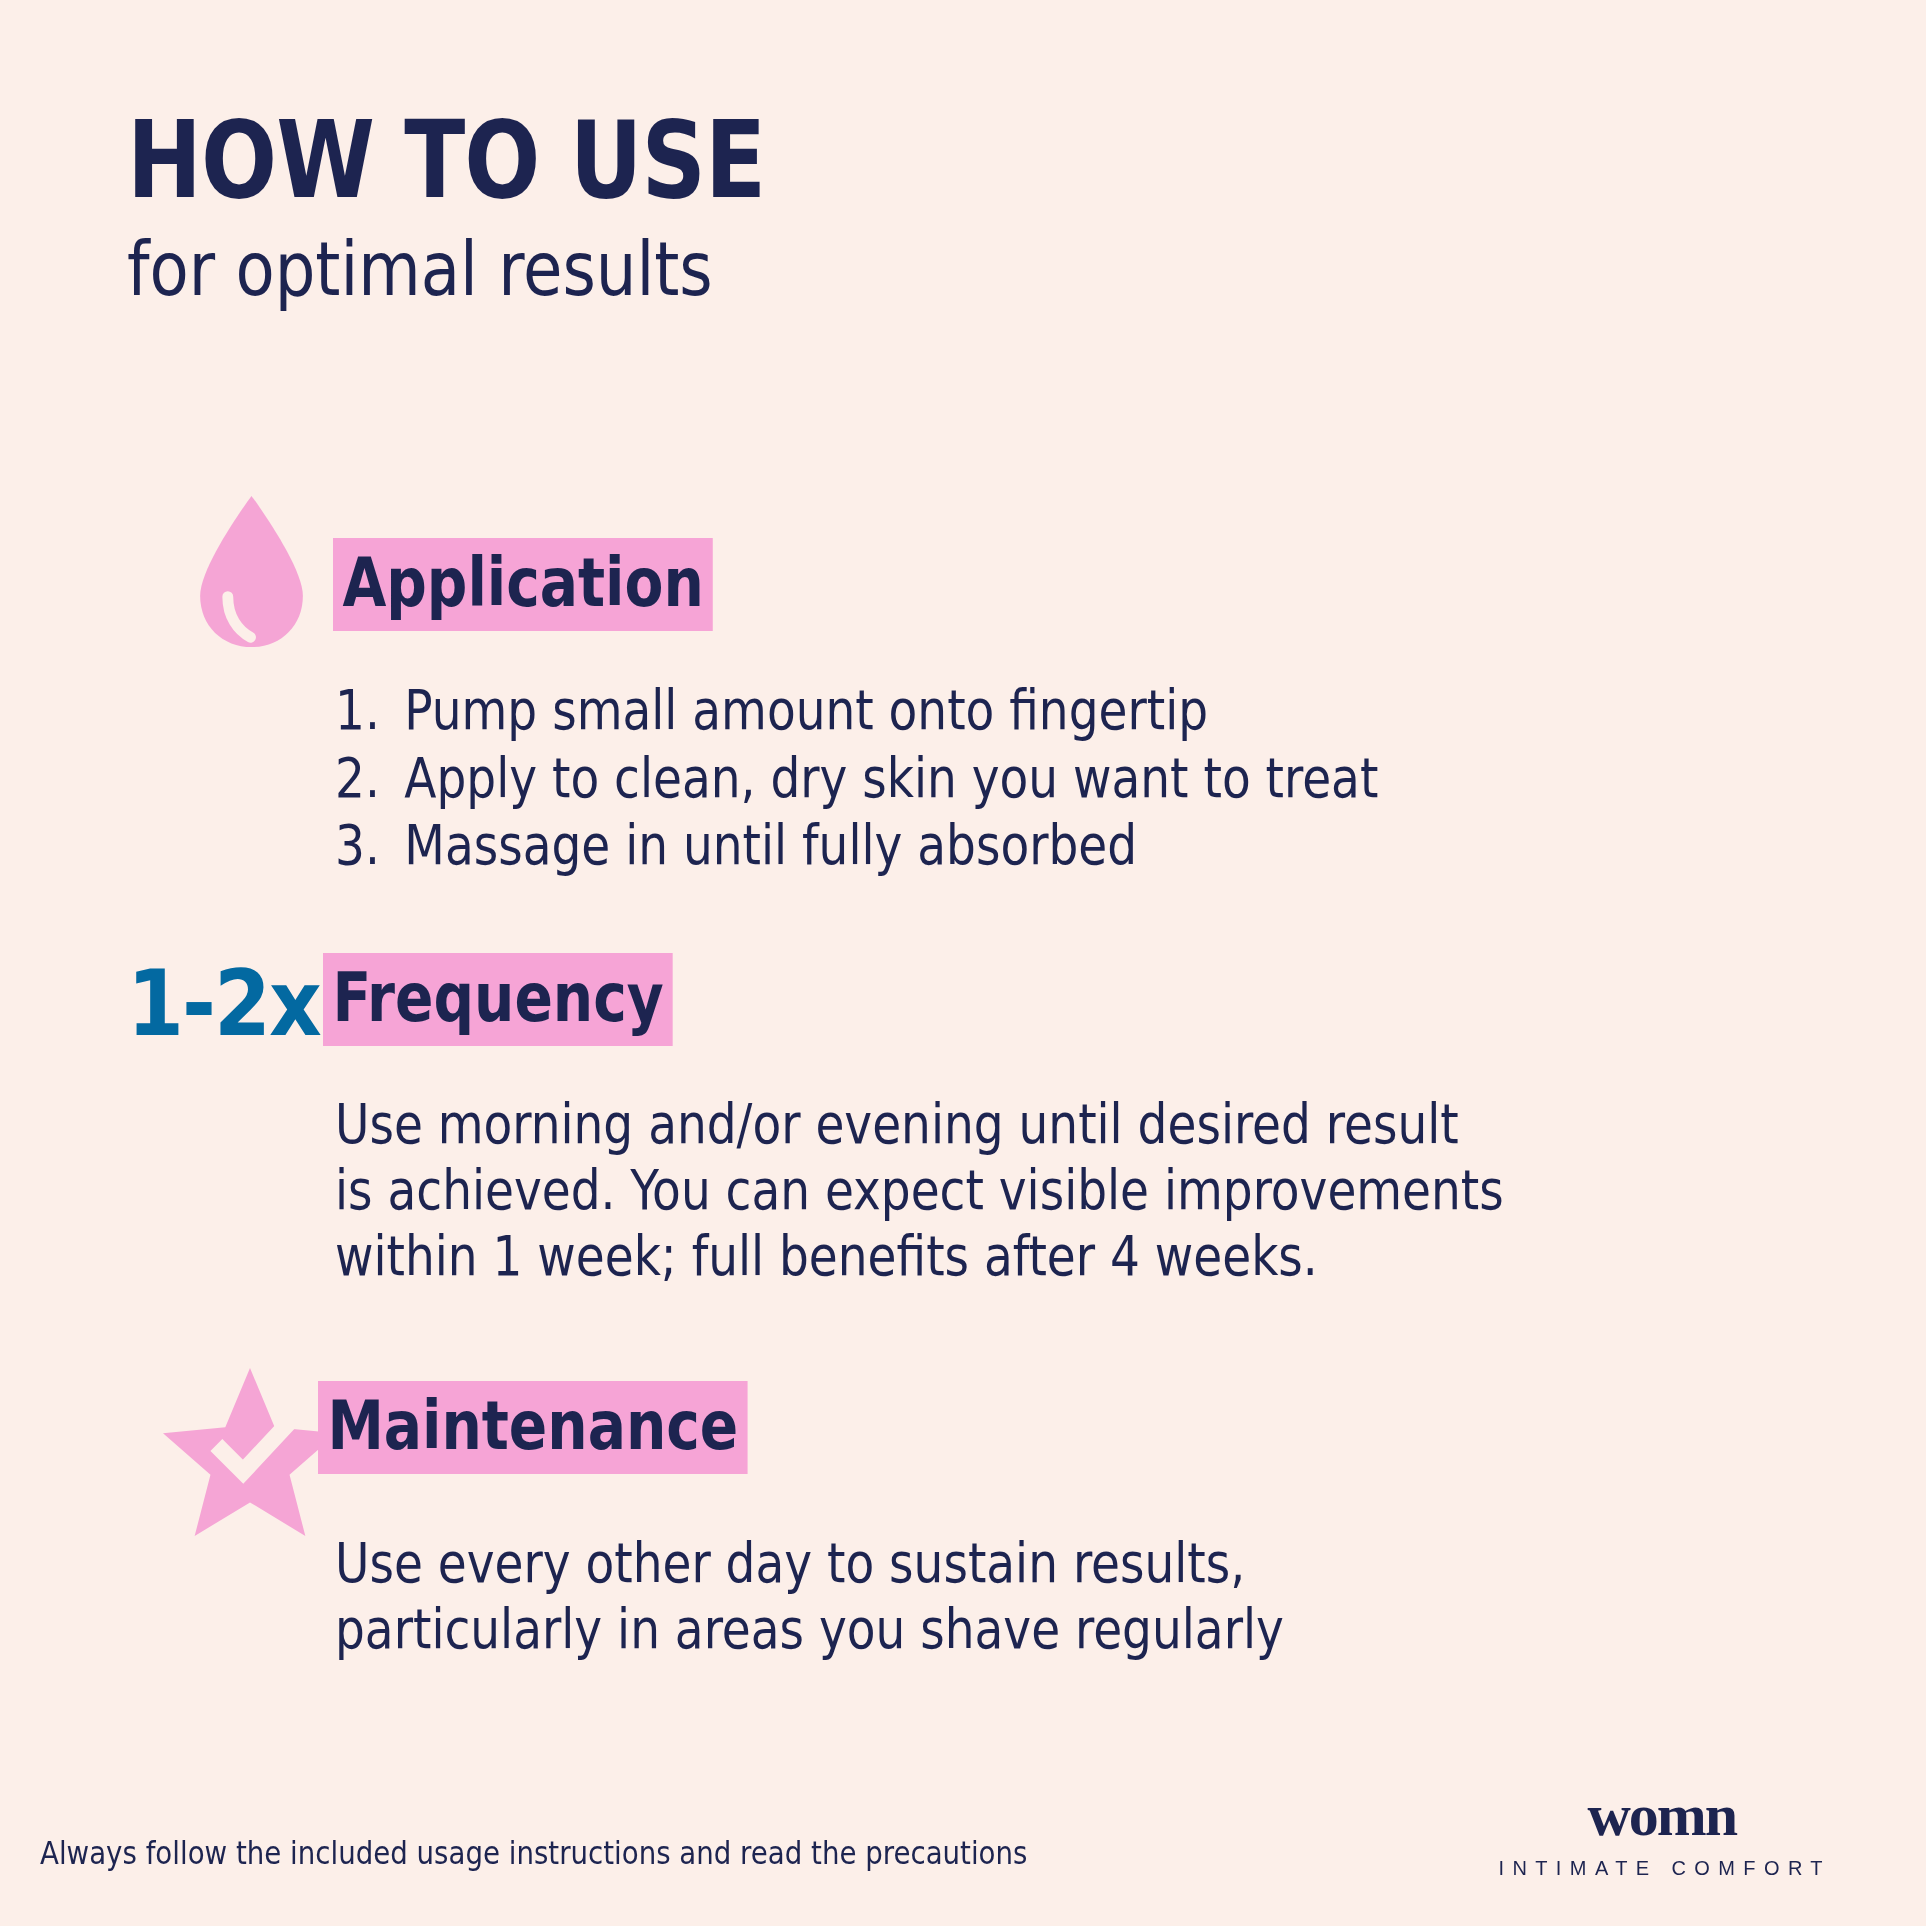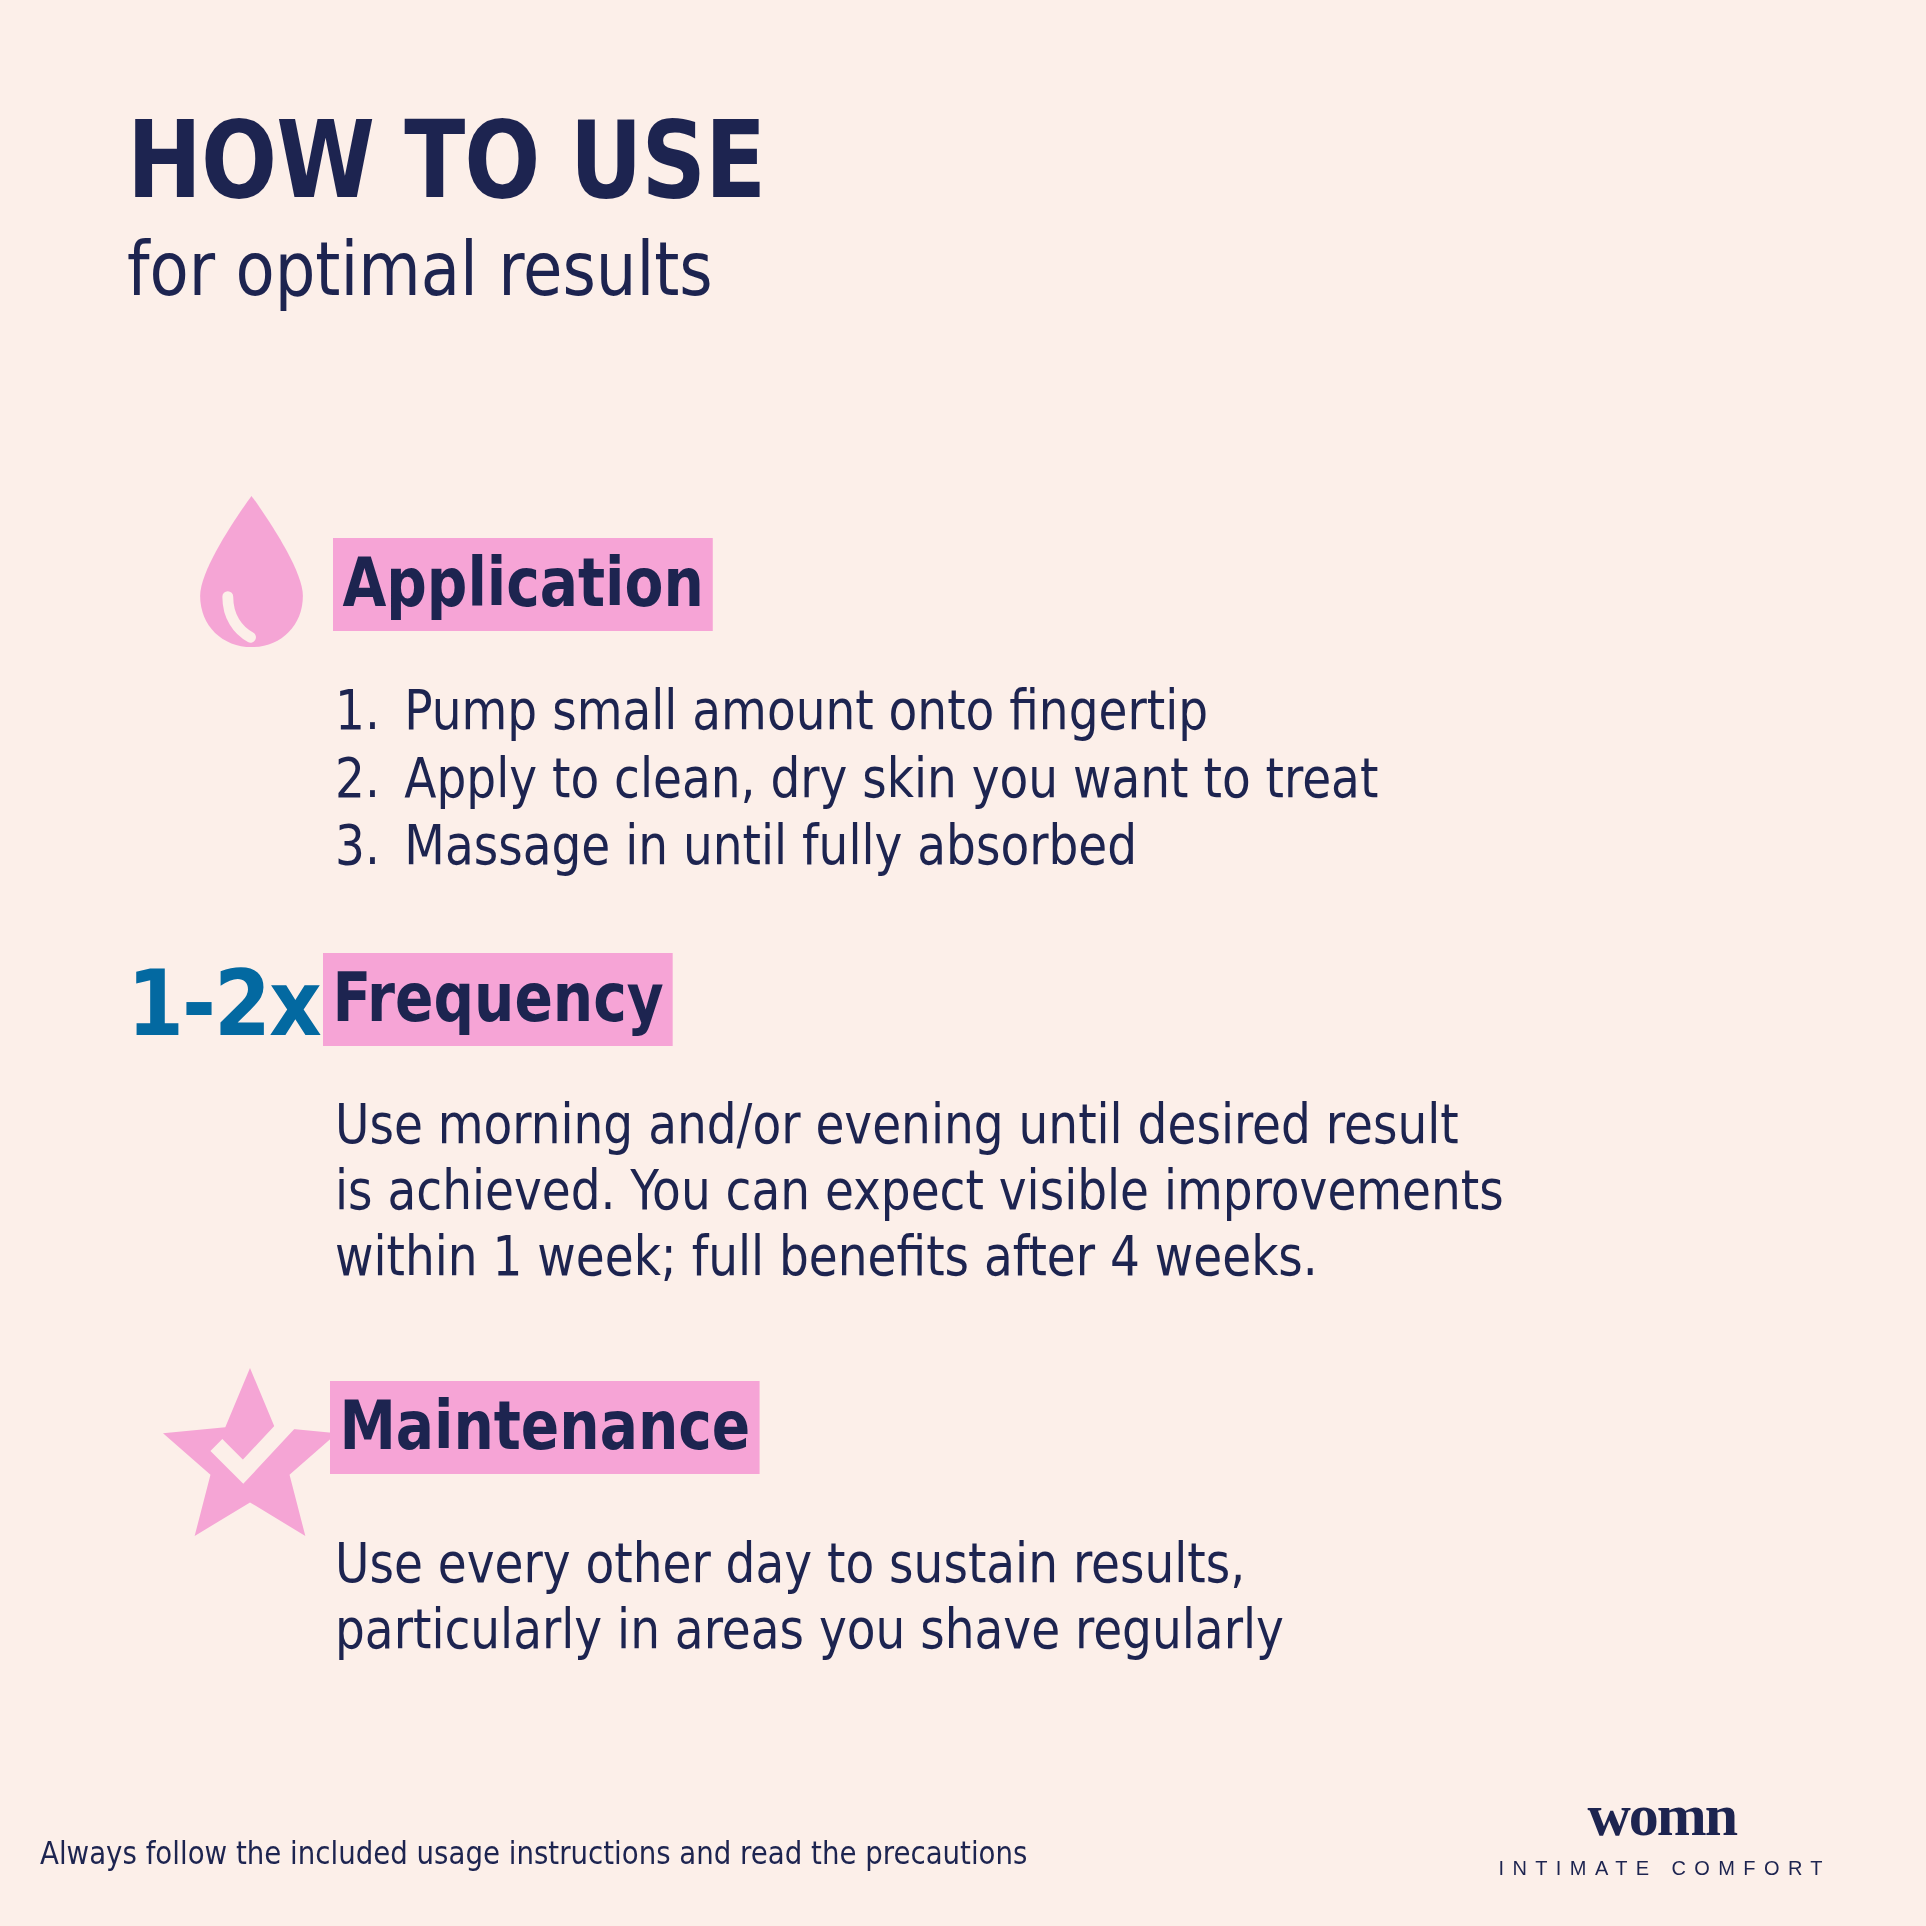--- a/index.html
+++ b/index.html
@@ -218,21 +218,21 @@
 
   <div class="section" style="left:0; top:0;">
 
     <div class="icon-slot" style="left:161px; top:1366px; width:178px; height:170px;">
       <svg width="178" height="170" viewBox="0 0 180 172" aria-hidden="true">
         <path d="M90 2 L115 62 L178 68 L130 110 L146 172 L90 138 L34 172 L50 110 L2 68 L65 62 Z" fill="#f5a5d5"></path>
         <path d="M62 86 L83 107 L124 63" fill="none" stroke="#fcefe9" stroke-width="17" stroke-linecap="square" stroke-linejoin="miter"></path>
       </svg>
     </div>
 
-    <div style="position:absolute; left:330px; top:1381px;">
+    <div style="position:absolute; left:318px; top:1381px;">
       <span class="heading">Maintenance</span>
     </div>
 
     <div class="body-text" style="position:absolute; left:335px; top:1530px;">
       <div>Use every other day to sustain results,</div>
       <div>particularly in areas you shave regularly</div>
     </div>
   </div>
 
   <div class="footer-note">Always follow the included usage instructions and read the precautions</div>

